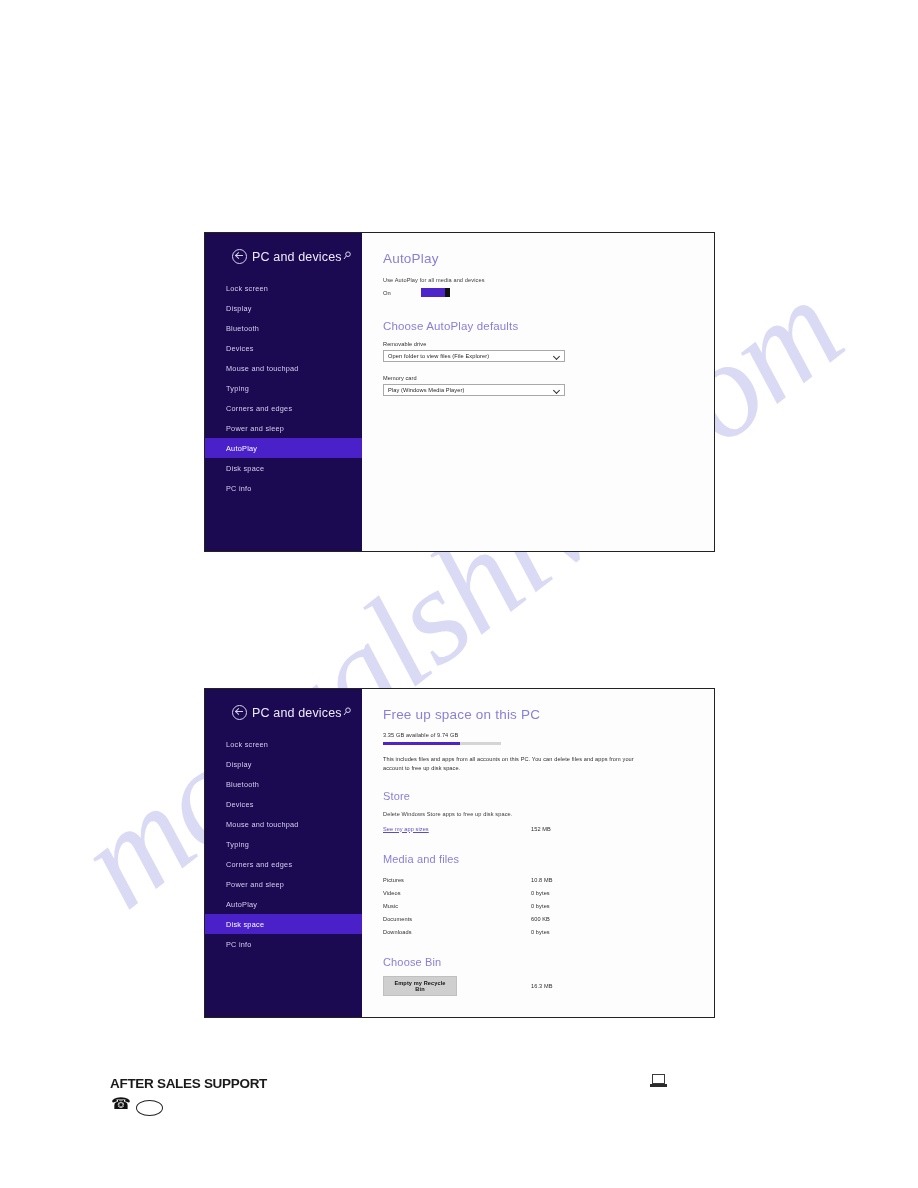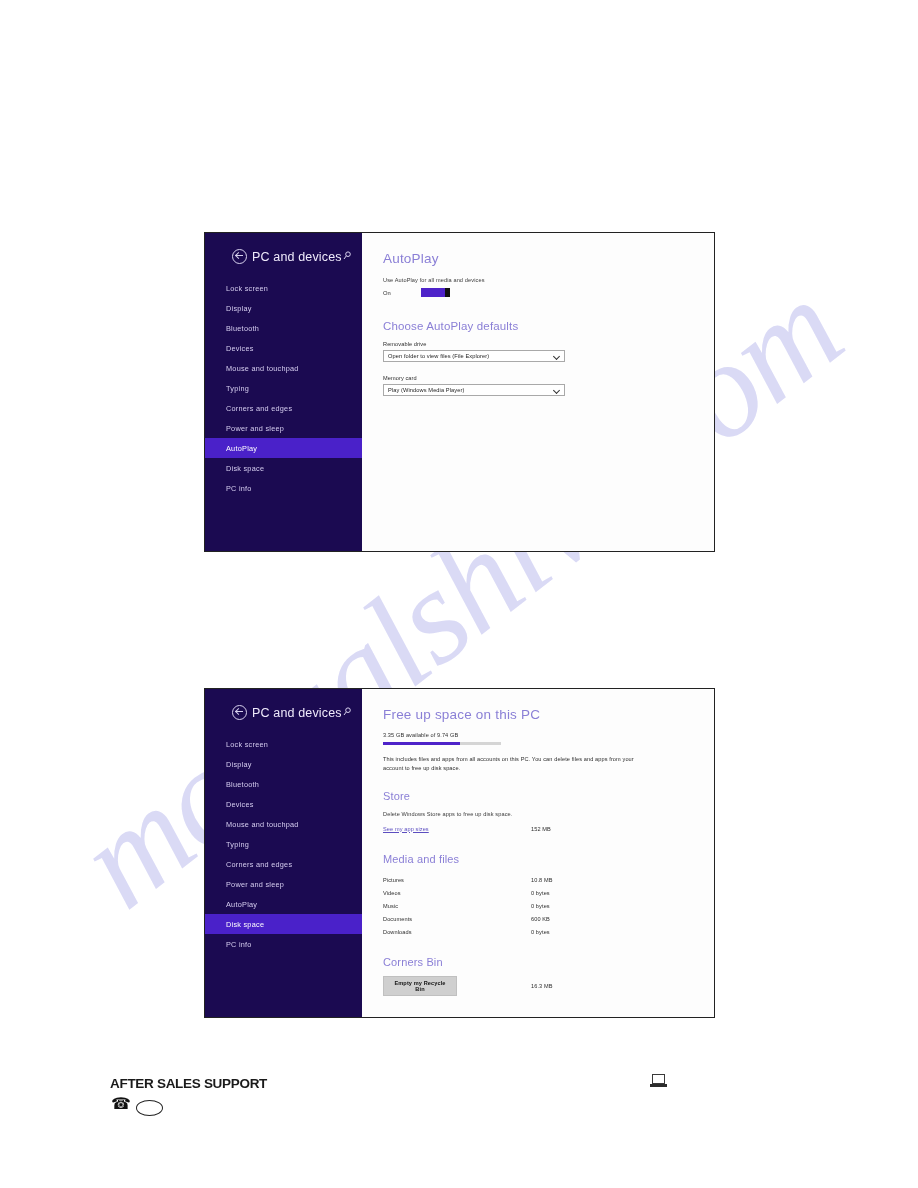--- a/index.html
+++ b/index.html
@@ -539,21 +539,21 @@
     </div>
     <div class="kv-row">
       <span class="kv-key">Documents</span>
       <span class="kv-val">600 KB</span>
     </div>
     <div class="kv-row">
       <span class="kv-key">Downloads</span>
       <span class="kv-val">0 bytes</span>
     </div>
 
-    <h2 class="section-head">Corners Bin</h2>
+    <h2 class="section-head">Choose Bin</h2>
 
     <div class="recycle-row">
       <button class="btn-empty">Empty my Recycle Bin</button>
       <span class="kv-val">16.3 MB</span>
     </div>
   </div>
 </div>
 
 <div class="footer">
   <div class="footer-title">AFTER SALES SUPPORT</div>

